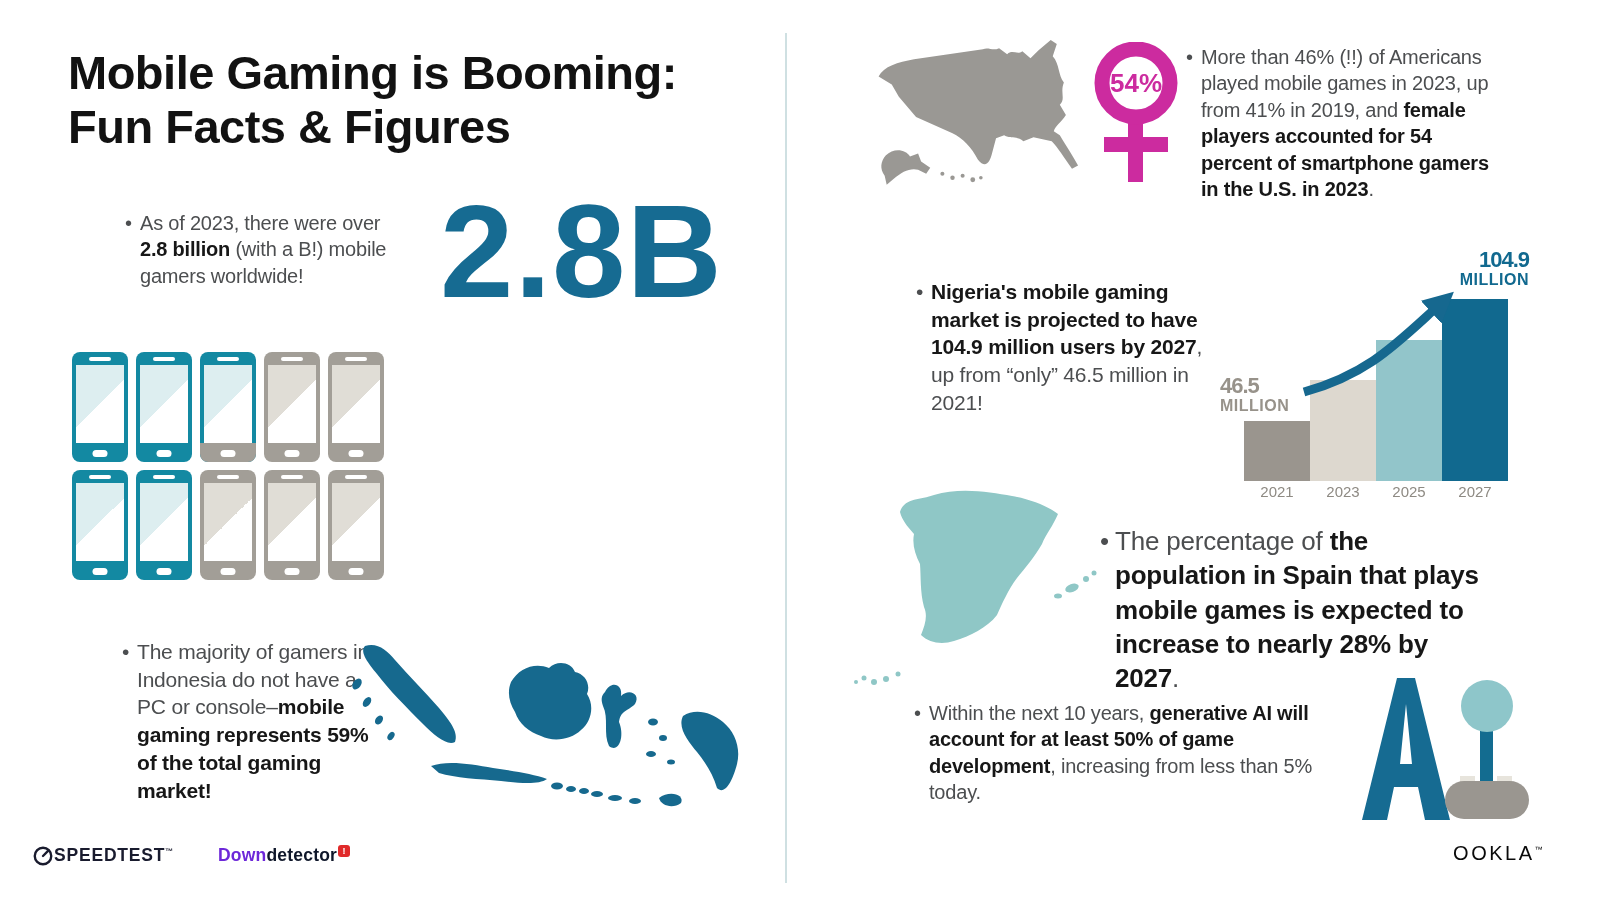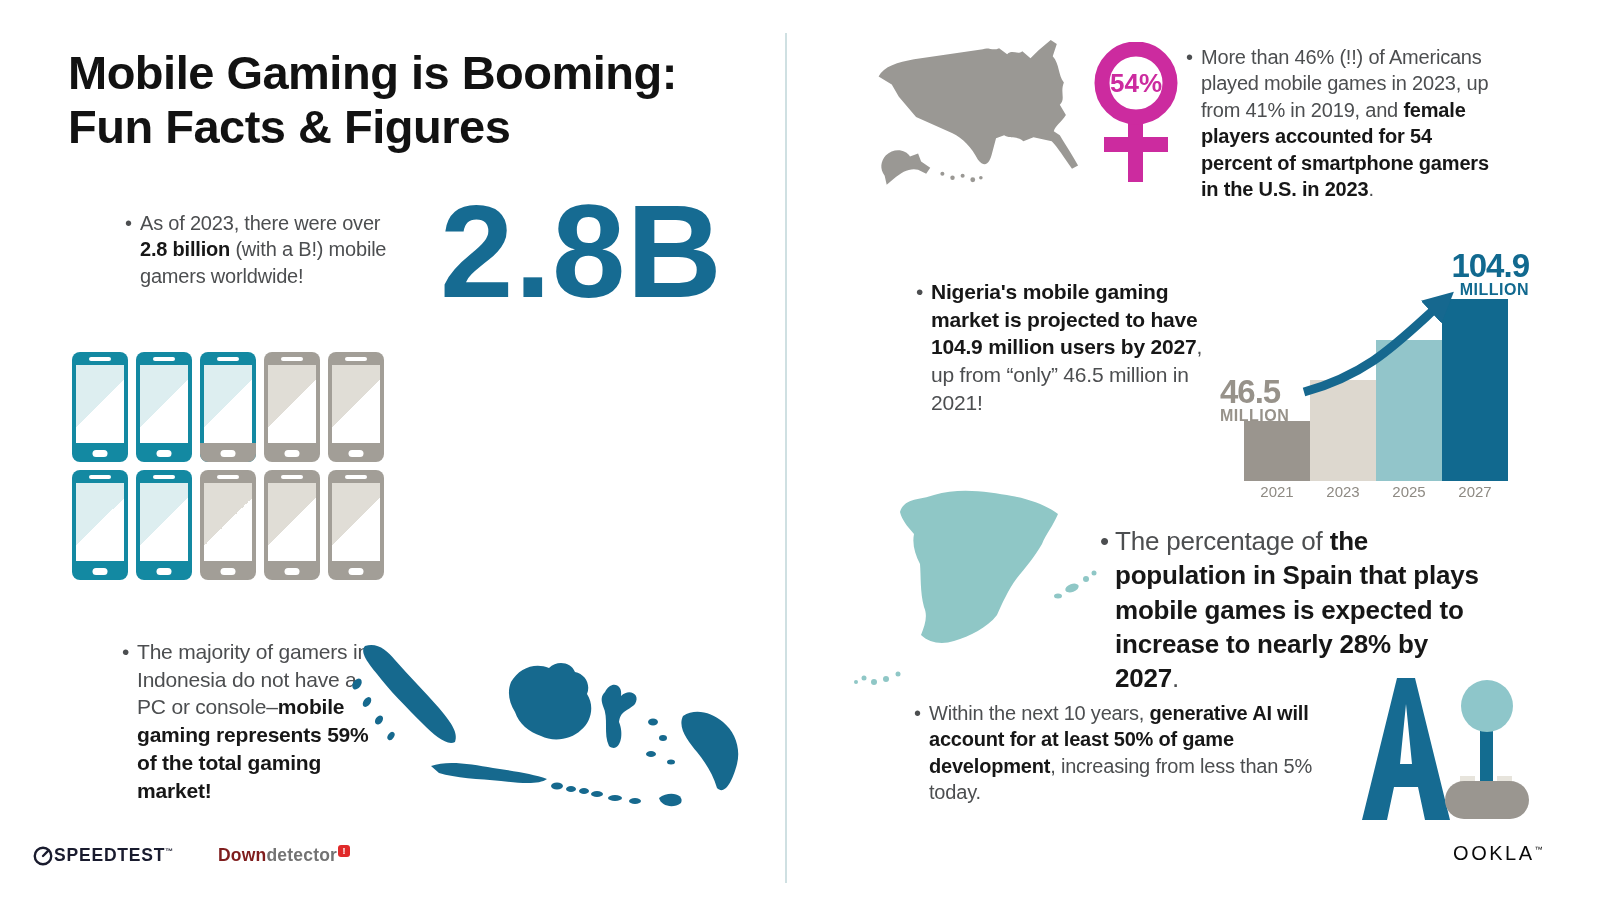--- a/index.html
+++ b/index.html
@@ -47,30 +47,30 @@
 
   
   #chart{position:absolute;left:1218px;top:250px;width:312px;height:250px;}
   #bars{position:absolute;left:26px;bottom:0;display:flex;align-items:flex-end;gap:0;}
   .bar-col{display:flex;flex-direction:column;align-items:center;}
   .bar{width:66px;}
   .bar-label{height:16px;line-height:16px;font-size:15px;color:#8e8a83;margin-top:3px;}
   .chart-note{position:absolute;font-weight:bold;}
   .chart-low{left:2px;top:126px;color:#97928a;}
   .chart-high{right:1px;top:0;text-align:right;color:#11698f;}
-  .chart-note .big{font-size:33px;line-height:0.95;letter-spacing:-1px;}
+  .chart-note .big{font-size:22px;line-height:0.95;letter-spacing:-1px;}
   .chart-note .sub{font-size:16px;letter-spacing:0.5px;}
   .arrow-svg{position:absolute;left:0;top:0;pointer-events:none;}
 
   
   .speedtest{left:32px;top:845px;display:flex;align-items:flex-start;}
   .speedtest .st-text{font-size:17.5px;font-weight:bold;letter-spacing:0.8px;color:#191b2e;}
   .downdetector{left:218px;top:845px;font-size:17.5px;font-weight:bold;letter-spacing:0.2px;}
-  .dd-red{color:#7f1d1d;}
-  .dd-dark{color:#737373;}
+  .dd-red{color:#6d28d9;}
+  .dd-dark{color:#0f172a;}
   .dd-badge{display:inline-block;width:12px;height:12px;border-radius:3px;background:#e02a2a;
             color:#fff;font-size:9px;line-height:12px;text-align:center;font-weight:bold;
             transform:translateY(-7px);margin-left:1px;}
   .tm{font-size:8px;vertical-align:super;}
   .ookla{right:55px;top:842px;font-size:20px;letter-spacing:2.5px;color:#0a0a0a;}
 </style>
 </head>
 <body>
 
 <div class="canvas">

